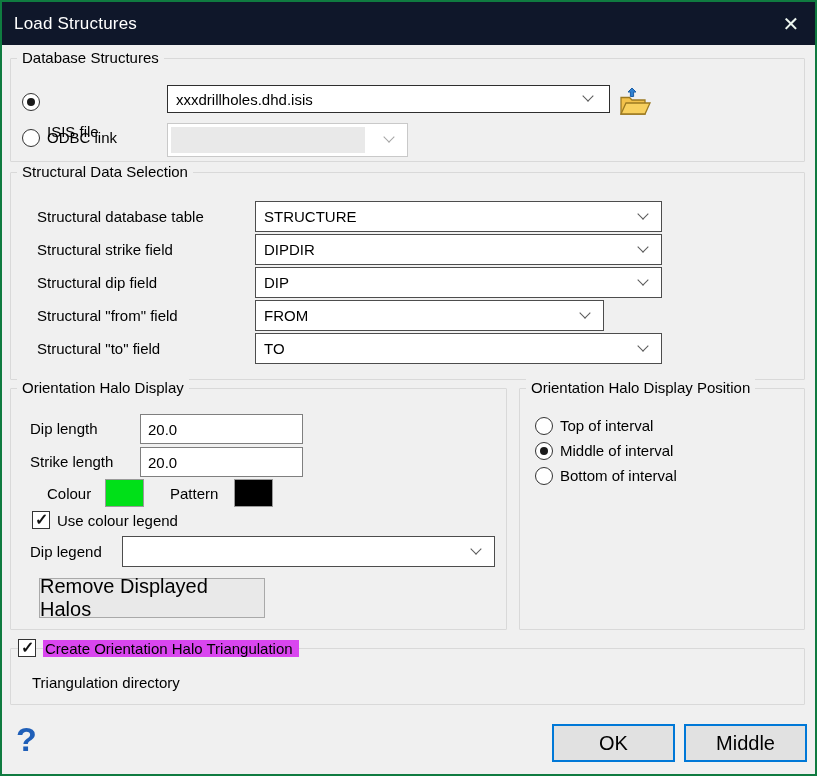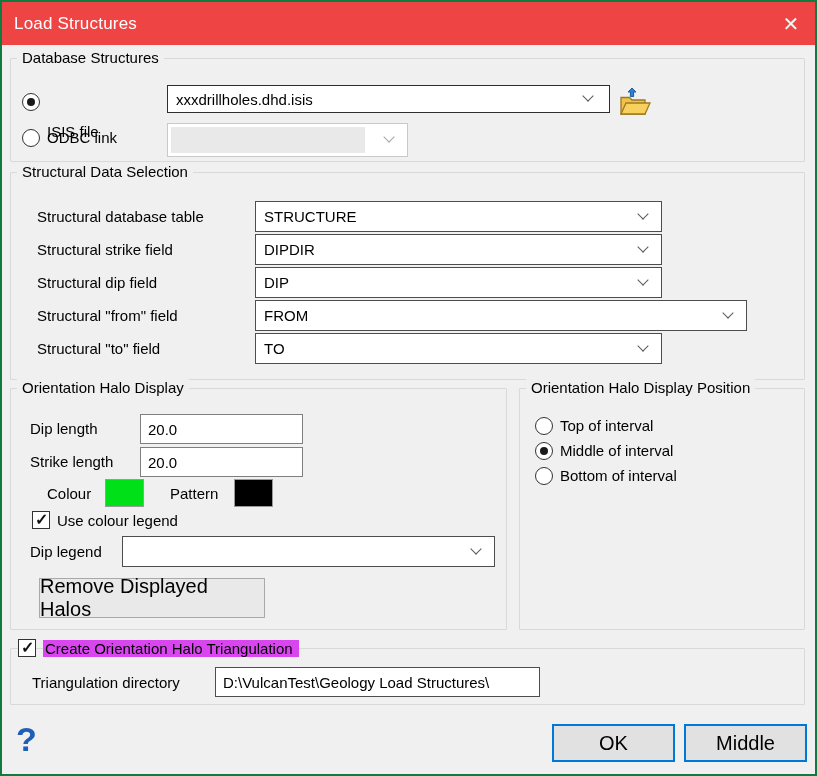--- a/index.html
+++ b/index.html
@@ -5,21 +5,21 @@
   html,body { margin:0; padding:0; background:#c9c9c9; }
   * { box-sizing:border-box; }
   body { font-family:"Liberation Sans", sans-serif; font-size:15px; color:#000; }
 
   .window {
     position:relative; width:817px; height:776px;
     background:#f0f0f0; border:2px solid #0f7b40; overflow:hidden;
   }
   .titlebar {
     position:absolute; top:0; left:0; right:0; height:43px;
-    background:#ef4444; color:#fff; display:flex; align-items:center;
+    background:#0f172a; color:#fff; display:flex; align-items:center;
   }
   .titlebar .title { margin-left:12px; font-size:17px; letter-spacing:.2px; }
   .close-btn {
     position:absolute; right:0; top:0; width:48px; height:43px;
     display:flex; align-items:center; justify-content:center;
     color:#eef7f1; font-size:20px; cursor:default;
   }
   .body { position:absolute; top:43px; left:0; right:0; bottom:0; }
 
   .group {
@@ -137,21 +137,21 @@
     <div class="combo" style="left:253px; top:189px; width:407px; height:31px;">
       <span class="combo-text">DIPDIR</span>
       <span class="chev"></span>
     </div>
     <span class="flabel" style="left:35px; top:229px;">Structural dip field</span>
     <div class="combo" style="left:253px; top:222px; width:407px; height:31px;">
       <span class="combo-text">DIP</span>
       <span class="chev"></span>
     </div>
     <span class="flabel" style="left:35px; top:262px;">Structural "from" field</span>
-    <div class="combo" style="left:253px; top:255px; width:492px; height:31px;">
+    <div class="combo" style="left:253px; top:255px; width:349px; height:31px;">
       <span class="combo-text">FROM</span>
       <span class="chev"></span>
     </div>
     <span class="flabel" style="left:35px; top:295px;">Structural "to" field</span>
     <div class="combo" style="left:253px; top:288px; width:407px; height:31px;">
       <span class="combo-text">TO</span>
       <span class="chev"></span>
     </div>
 
     <div class="group" style="left:8px; top:343px; width:497px; height:242px;">
@@ -183,21 +183,20 @@
     <span class="rlabel" style="left:558px; top:372px;">Top of interval</span>
     <span class="radio checked" style="left:533px; top:397px;"></span>
     <span class="rlabel" style="left:558px; top:397px;">Middle of interval</span>
     <span class="radio" style="left:533px; top:422px;"></span>
     <span class="rlabel" style="left:558px; top:422px;">Bottom of interval</span>
 
     <div class="group" style="left:8px; top:603px; width:795px; height:57px;"></div>
     <span class="checkbox checked" style="left:16px; top:594px; background:#fff; z-index:2;"></span>
     <span class="flabel" style="left:41px; top:595px; background:#d946ef; padding:0 6px 0 2px; z-index:2;">Create Orientation Halo Triangulation</span>
     <span class="flabel" style="left:30px; top:629px;">Triangulation directory</span>
-    <input class="tinput dark" style="left: 213px; top: 622px; width: 325px; height: 30px;" value="D:\VulcanTest\Geology Load Structures\">
 
     <span class="help-q" style="left:14px; top:677px;">?</span>
     <div class="btn accent" style="left:550px; top:679px; width:123px; height:38px;align-items:center;">
       <span>OK</span>
     </div>
     <div class="btn accent" style="left:682px; top:679px; width:123px; height:38px;">
       <span>Middle</span>
     </div>
 
   </div>

